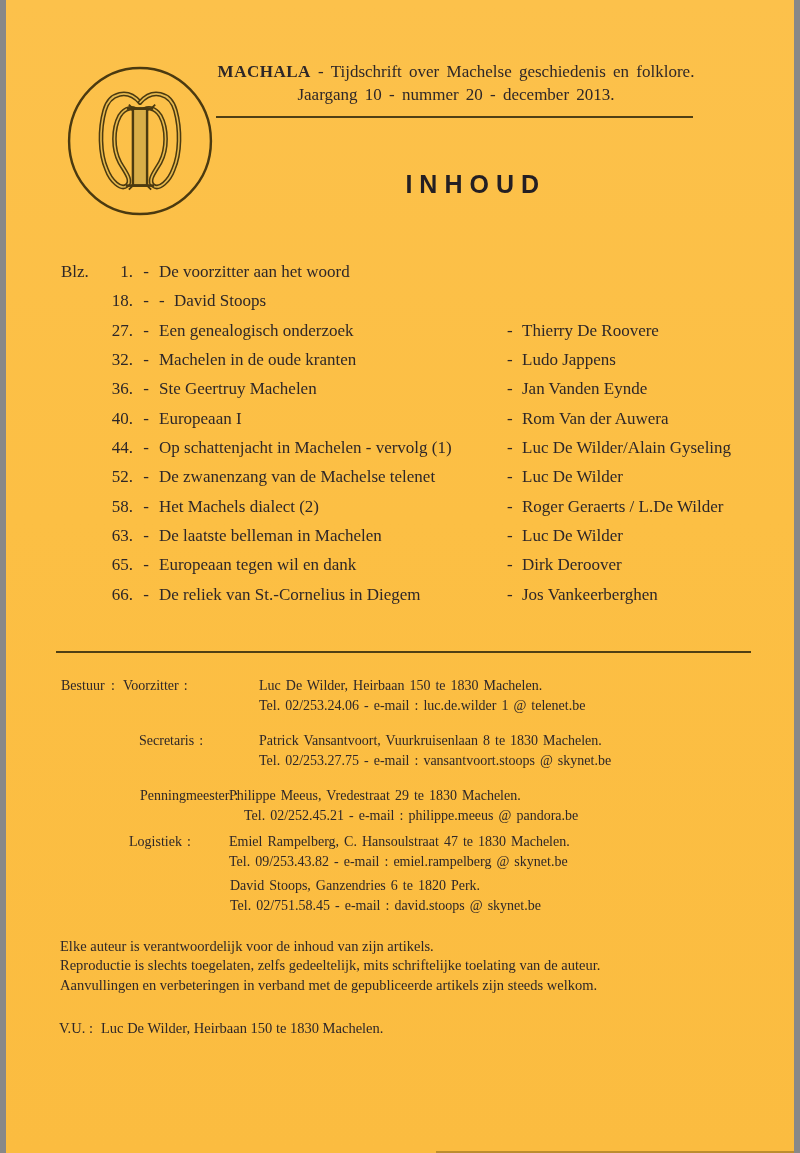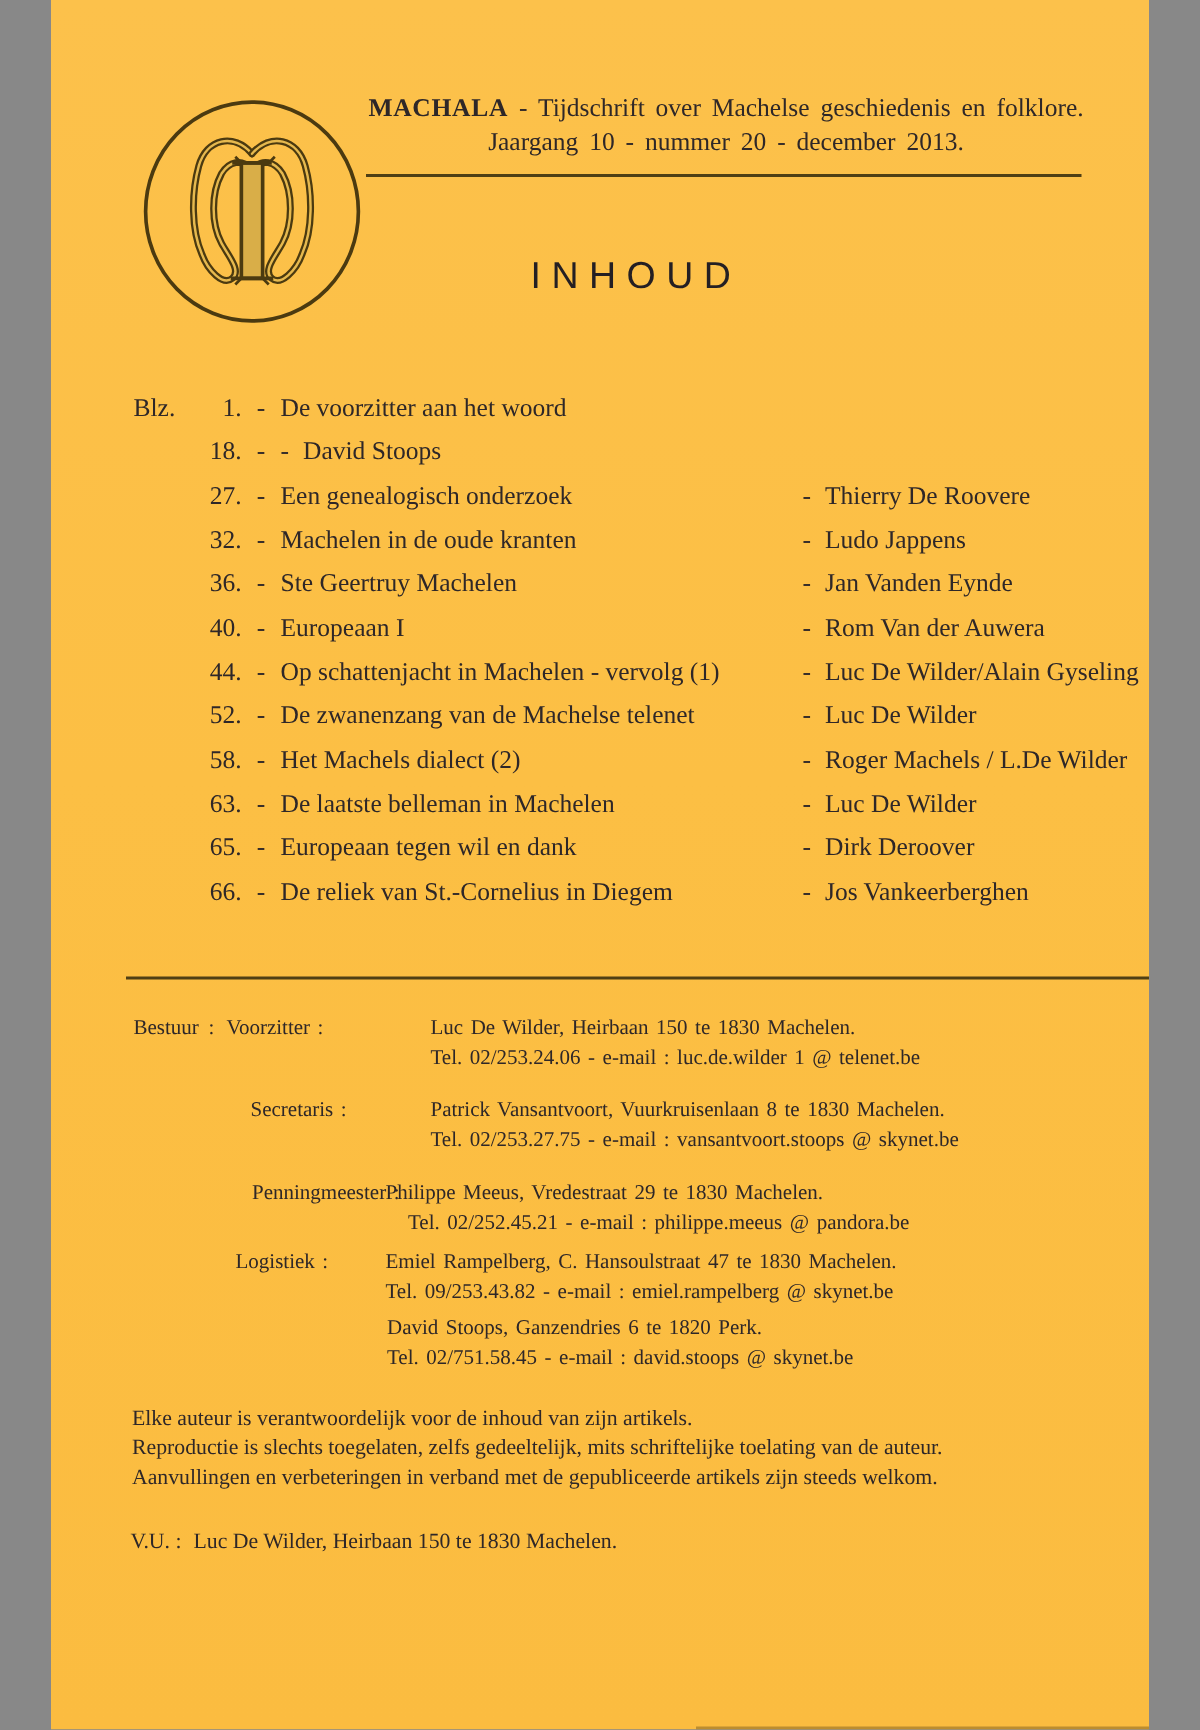--- a/index.html
+++ b/index.html
@@ -1,29 +1,29 @@
 <!DOCTYPE html>
 <html><head>
 <meta charset="utf-8">
 <style>
   html,body{margin:0;padding:0;background:#888;}
   .page{
-    position:relative;width:732px;height:1153px;margin:0 auto;
+    position:relative;width:788px;height:1153px;margin:0 auto;
     background:linear-gradient(180deg,#fcc14b 0%,#fcbf44 45%,#fbbc40 100%);
     font-family:"Liberation Serif","DejaVu Serif",serif;
     color:#2e2728;overflow:hidden;
   }
   
   .logo{position:absolute;left:58px;top:64px;width:152px;height:154px;}
   .header-text{position:absolute;left:210px;top:60px;width:480px;text-align:center;
     font-size:17px;line-height:23px;word-spacing:3px;}
   .title-bold{font-weight:bold;letter-spacing:.5px;}
   .header-rule{position:absolute;left:210px;top:116px;width:477px;height:2px;background:#4f3f14;}
-  .inhoud{position:absolute;left:240px;top:170px;width:300px;text-align:center;
-    font-family:"Liberation Sans","DejaVu Sans",sans-serif;font-weight:normal;
+  .inhoud{position:absolute;left:240px;top:170px;width:300px;text-align:right;
+    font-family:"Liberation Sans","DejaVu Sans",sans-serif;font-weight:bold;
     font-size:25px;letter-spacing:7px;color:#241f23;}
   
   .toc{position:absolute;left:55px;top:262px;width:710px;font-size:17px;}
   .toc-row{display:flex;height:29.35px;align-items:flex-start;line-height:20px;}
   .toc-blz{width:48px;}
   .toc-num{width:24px;text-align:right;}
   .toc-dash{width:26px;text-align:center;}
   .toc-title{width:348px;white-space:nowrap;}
   .toc-author{display:flex;white-space:nowrap;}
   .toc-adash{width:15px;}
@@ -160,21 +160,21 @@
           <span>Luc De Wilder</span>
         </span>
     </div>
     <div class="toc-row">
       <span class="toc-blz"></span>
       <span class="toc-num">58.</span>
       <span class="toc-dash">-</span>
       <span class="toc-title">Het Machels dialect  (2)</span>
       <span class="toc-author">
           <span class="toc-adash">-</span>
-          <span>Roger Machels / L.De Wilder</span>
+          <span>Roger Geraerts / L.De Wilder</span>
         </span>
     </div>
     <div class="toc-row">
       <span class="toc-blz"></span>
       <span class="toc-num">63.</span>
       <span class="toc-dash">-</span>
       <span class="toc-title">De laatste belleman in Machelen</span>
       <span class="toc-author">
           <span class="toc-adash">-</span>
           <span>Luc De Wilder</span>

